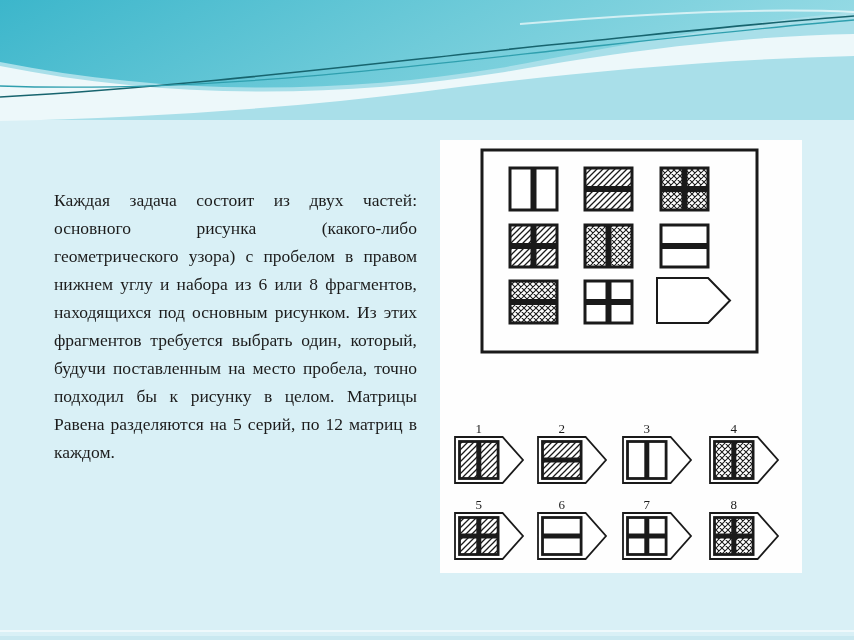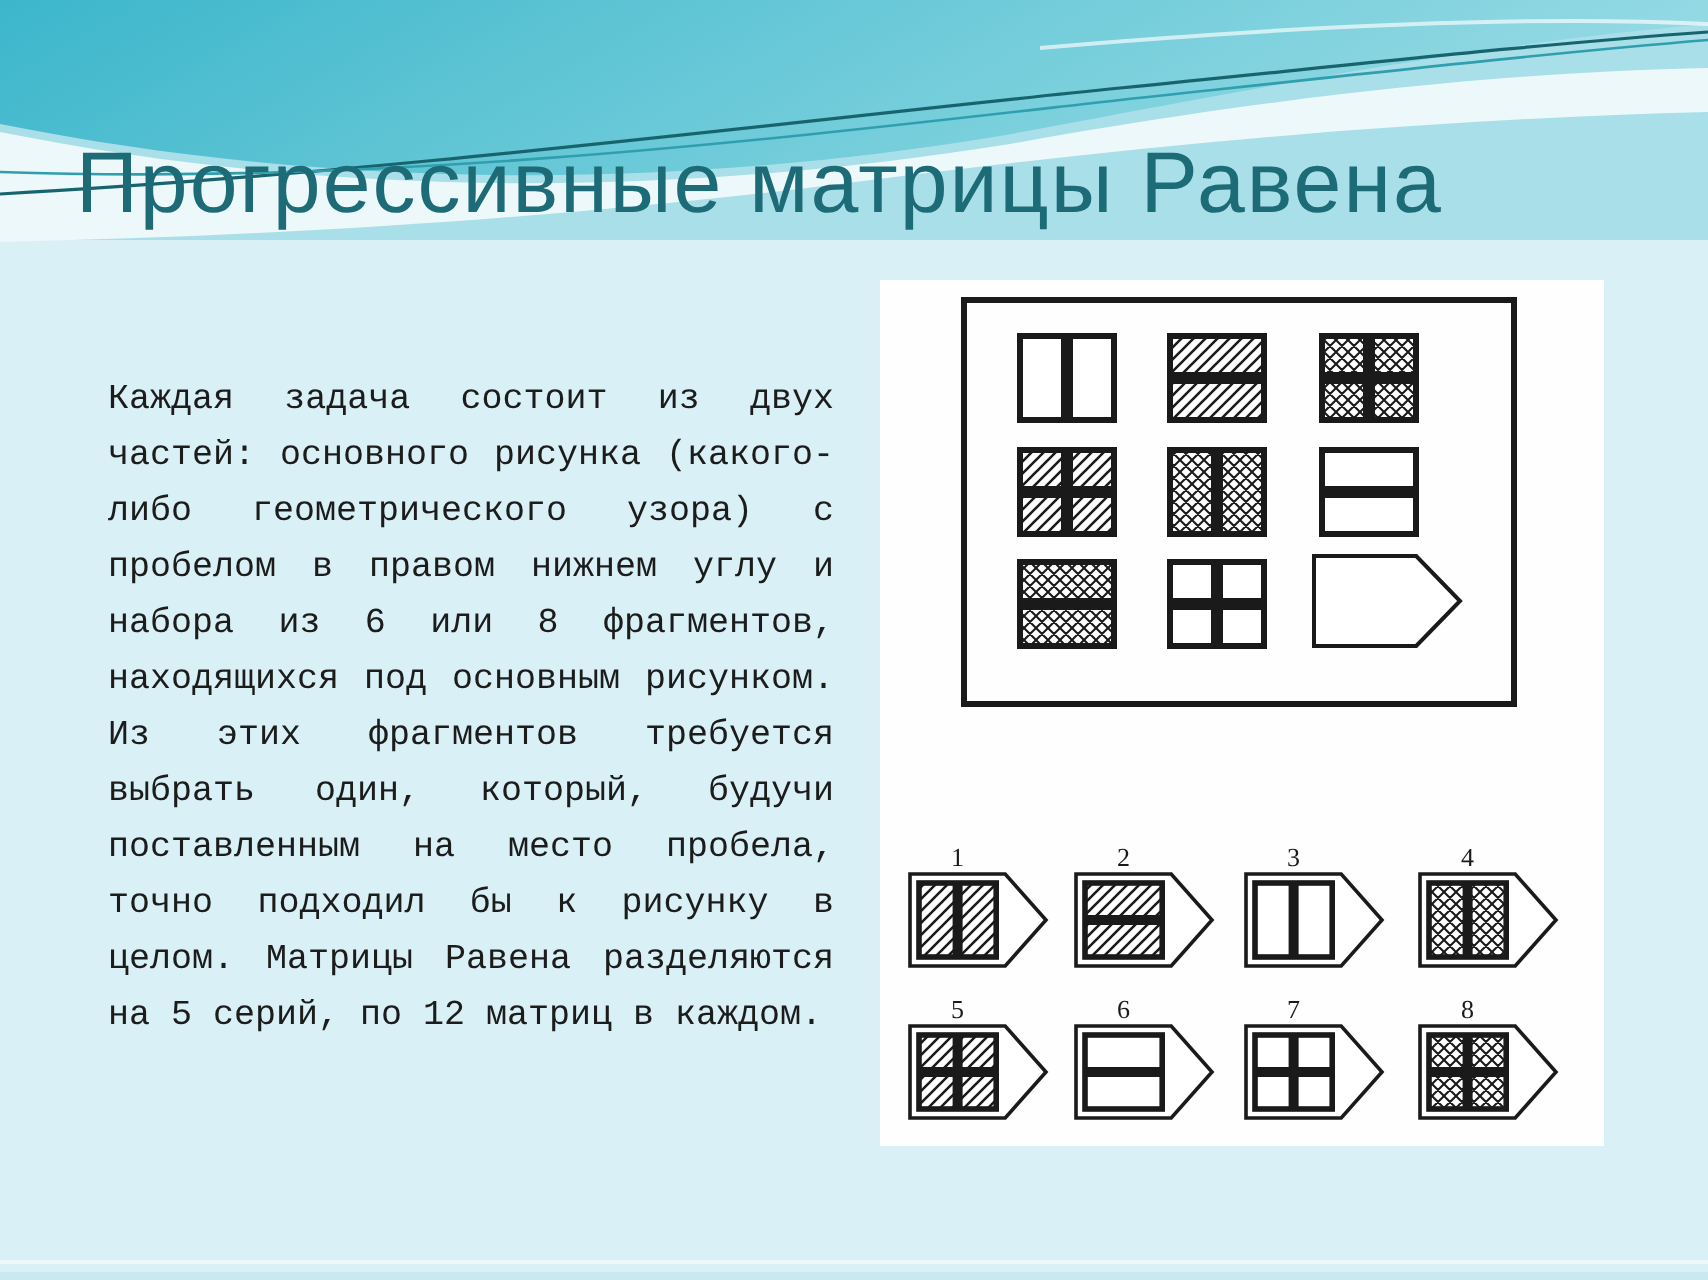--- a/index.html
+++ b/index.html
@@ -16,21 +16,21 @@
   .g3{stop-color:var(--wave-teal-lighter,#97dbe5);}
   .slide-title{
     position:absolute;left:38px;top:68px;margin:0;
     font-size:43px;font-weight:normal;letter-spacing:1px;
     color:var(--title,#1e6b78);
     font-family:"Liberation Sans", sans-serif;
     white-space:nowrap;
   }
   .body-text{
     position:absolute;left:54px;top:186px;width:363px;margin:0;
-    font-family:Liberation Mono, monospace;
+    font-family:Liberation Serif, serif;
     font-size:17.5px;line-height:28px;
     color:var(--body-text,#1c1c1c);
     text-align:justify;
   }
   .figure-panel{
     position:absolute;left:440px;top:140px;width:362px;height:433px;
     background:var(--panel-bg,#ffffff);
   }
   .figure-panel svg{display:block;}
   .bottom-line{
@@ -56,21 +56,20 @@
       </linearGradient>
     </defs>
     <rect x="0" y="0" width="854" height="120" fill="url(#tealGrad)"></rect>
     <path d="M0,62 C160,94 330,96 500,68 C640,42 740,22 854,12 L854,120 L0,120 Z" style="fill:var(--wave-mid-blue,#a9dfe9)"></path>
     <path d="M0,66 C160,98 330,100 505,72 C650,46 760,36 854,34 L854,56 C700,60 560,74 420,92 C300,107 150,118 0,121 Z" style="fill:var(--wave-crest,#edf8fa)"></path>
     <path d="M0,97 C200,86 400,60 560,44 C680,32 770,22 854,16" fill="none" stroke-width="1.6" style="stroke:var(--line-dark-teal,#17646e)"></path>
     <path d="M0,86 C200,93 400,68 560,50 C690,36 780,26 854,20" fill="none" stroke-width="1.3" style="stroke:var(--line-teal,#2f9fae)"></path>
     <path d="M520,24 C660,12 770,8 854,12" fill="none" stroke="#ffffff" stroke-opacity="0.65" stroke-width="2"></path>
   </svg>
 
-  <h1 class="slide-title">Прогрессивные матрицы Равена</h1>
 
   <p class="body-text">Каждая задача состоит из двух частей: основного рисунка (какого-либо геометрического узора) с пробелом в правом нижнем углу и набора из 6 или 8 фрагментов, находящихся под основным рисунком. Из этих фрагментов требуется выбрать один, который, будучи поставленным на место пробела, точно подходил бы к рисунку в целом. Матрицы Равена разделяются на 5 серий, по 12 матриц в каждом.</p>
 
   <div class="figure-panel">
     <svg id="figure-svg" width="362" height="433" viewBox="0 0 362 433">
         <defs>
           <pattern id="pat-diag" width="6" height="6" patternUnits="userSpaceOnUse">
             <path d="M-1,7 L7,-1 M-1,1 L1,-1 M5,7 L7,5" stroke="var(--figure-ink,#1a1a1a)" stroke-width="1.3" fill="none"></path>
           </pattern>
           <pattern id="pat-cross" width="6" height="6" patternUnits="userSpaceOnUse">

